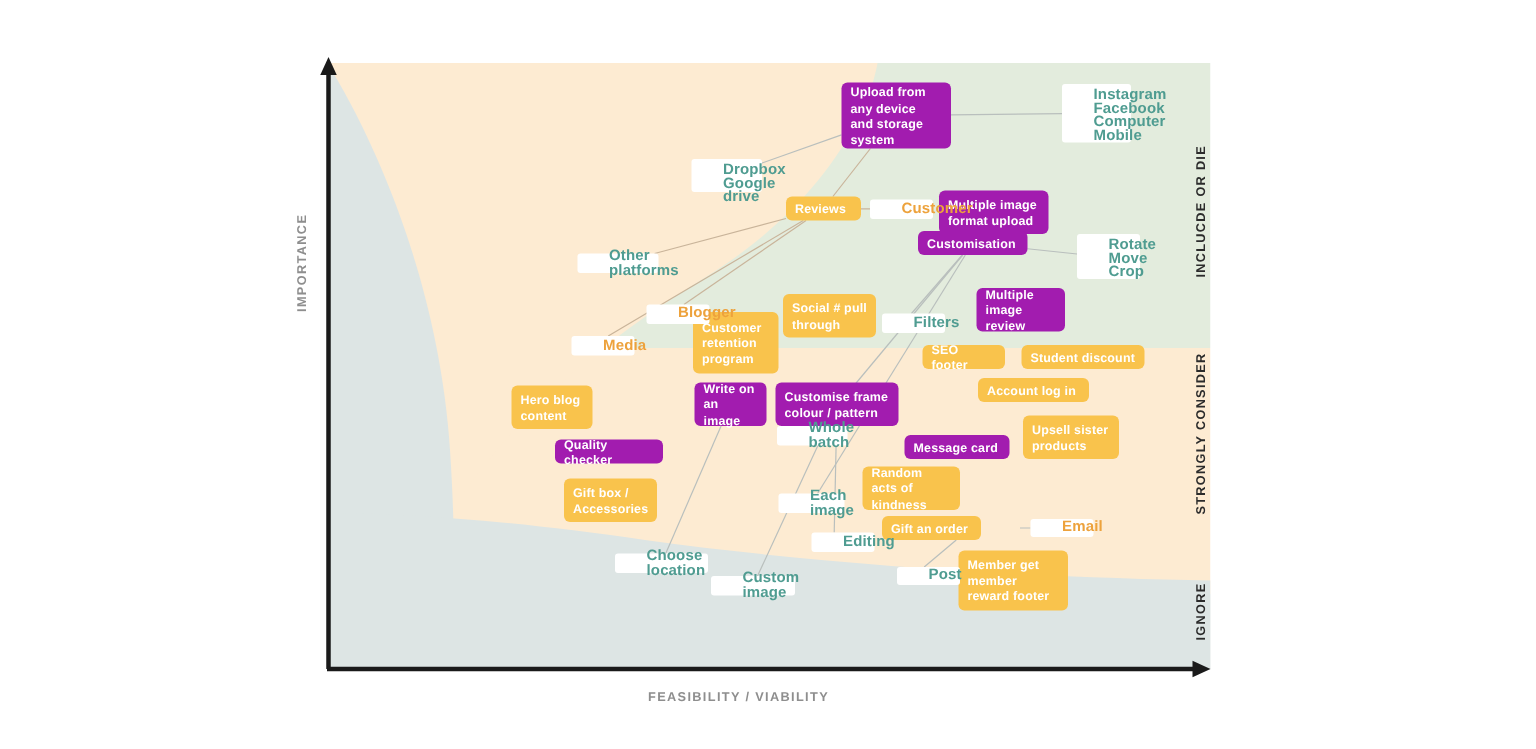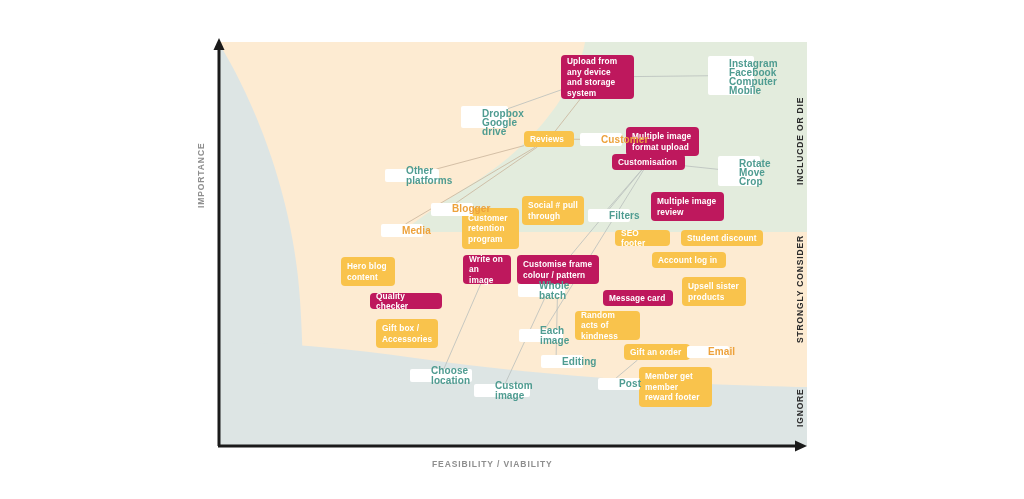--- a/index.html
+++ b/index.html
@@ -9,21 +9,21 @@
   .axis-label{position:absolute;color:#8e8e8e;font-size:8.5px;letter-spacing:.9px;font-weight:600;}
   #y-axis-label{left:196px;top:208px;transform:rotate(-90deg);transform-origin:left top;white-space:nowrap;}
   #x-axis-label{left:432px;top:459px;white-space:nowrap;}
 
   .zone-label{position:absolute;color:#2b2b2b;font-size:8.5px;letter-spacing:.85px;font-weight:700;
               transform:rotate(-90deg);transform-origin:left top;white-space:nowrap;}
 
   .card{position:absolute;border-radius:4px;box-sizing:border-box;
         font-size:8.3px;line-height:10.5px;font-weight:700;letter-spacing:.12px;
         padding:4px 6px;display:flex;align-items:center;}
-  .card.teal{background:#be185d;color:#ffffff;}
+  .card.teal{background:#a21caf;color:#ffffff;}
   .card.orange{background:#f9c34c;color:#ffffff;}
   .chip{position:absolute;background:#ffffff;border-radius:2px;box-sizing:border-box;
         font-size:10px;line-height:9.4px;font-weight:700;letter-spacing:.1px;
         padding:3px 21px;display:flex;align-items:center;}
   .chip.teal{color:#4f9c91;}
   .chip.orange{color:#eda23c;}
 
   svg.layer{position:absolute;left:0;top:0;width:1024px;height:499px;}
   svg.bg{z-index:0;} svg.links{z-index:1;}
   .card,.chip,.axis-label,.zone-label{z-index:3;}
@@ -82,21 +82,21 @@
   <div id="cards-root">
       <div class="card teal" style="left: 561px; top: 55px; width: 73px; height: 44px;">
         <span>Upload from any device and storage system</span>
       </div>
       <div class="card teal" style="left: 626px; top: 127px; width: 73px; height: 29px; align-items: center;">
         <span>Multiple image format upload</span>
       </div>
       <div class="card teal" style="left: 612px; top: 154px; width: 73px; height: 16px;">
         <span>Customisation</span>
       </div>
-      <div class="card teal" style="left: 651px; top: 192px; width: 73px; height: 29px;">
+      <div class="card teal" style="left: 651px; top: 192px; width: 59px; height: 29px;">
         <span>Multiple image review</span>
       </div>
       <div class="card orange" style="left: 524px; top: 131px; width: 50px; height: 16px;">
         <span>Reviews</span>
       </div>
       <div class="card orange" style="left: 522px; top: 196px; width: 62px; height: 29px;">
         <span>Social # pull through</span>
       </div>
       <div class="card orange" style="left: 462px; top: 208px; width: 57px; height: 41px;">
         <span>Customer retention program</span>
@@ -127,21 +127,21 @@
       </div>
       <div class="card teal" style="left: 603px; top: 290px; width: 70px; height: 16px;">
         <span>Message card</span>
       </div>
       <div class="card orange" style="left: 376px; top: 319px; width: 62px; height: 29px;">
         <span>Gift box / Accessories</span>
       </div>
       <div class="card orange" style="left: 575px; top: 311px; width: 65px; height: 29px;">
         <span>Random acts of kindness</span>
       </div>
-      <div class="card orange" style="left: 588px; top: 344px; width: 66px; height: 16px; margin-left: 36px;">
+      <div class="card orange" style="left: 588px; top: 344px; width: 66px; height: 16px;">
         <span>Gift an order</span>
       </div>
       <div class="card orange" style="left: 639px; top: 367px; width: 73px; height: 40px;">
         <span>Member get member reward footer</span>
       </div>
     </div>
   <div id="chips-root">
       <div class="chip teal" style="left: 708px; top: 56px; width: 46px; height: 39px; align-items: flex-start; line-height: 9px;">
         <span>Instagram<br>Facebook<br>Computer<br>Mobile</span>
       </div>

